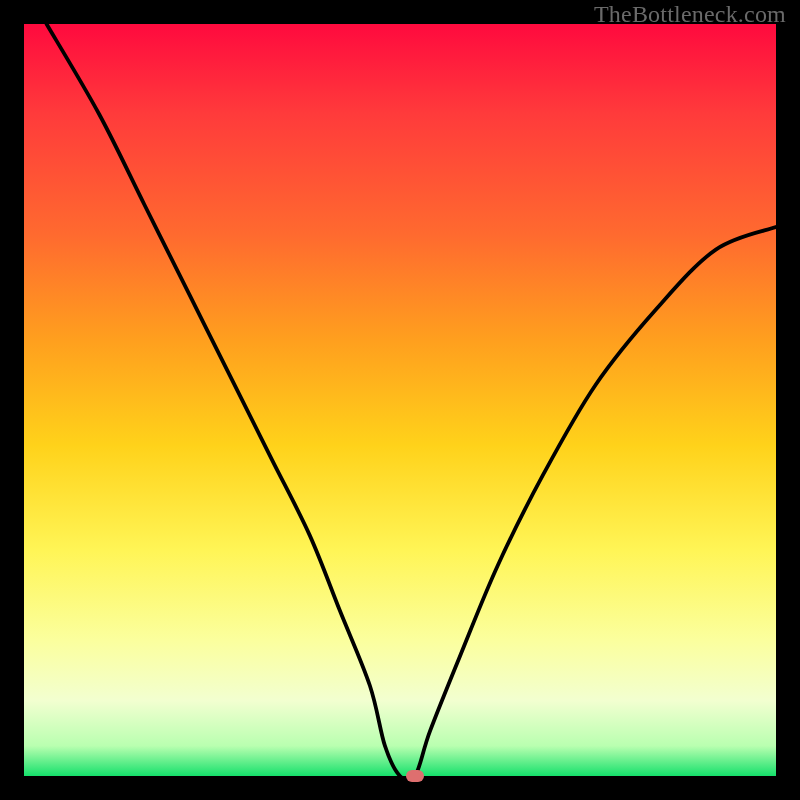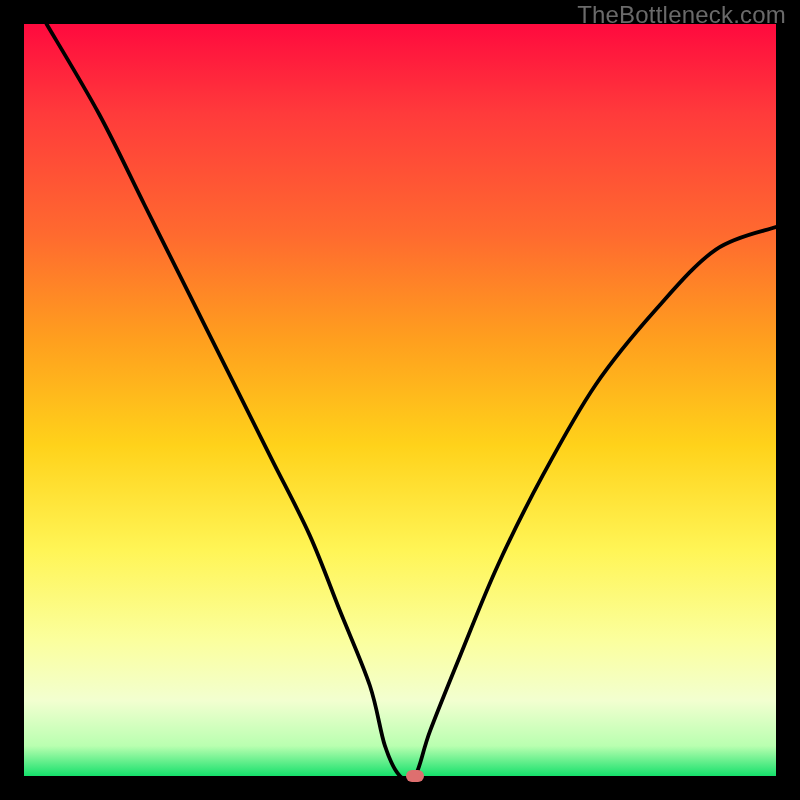--- a/index.html
+++ b/index.html
@@ -13,21 +13,21 @@
   .frame {
     position: relative;
     width: 800px;
     height: 800px;
     background: #000;
   }
   .watermark {
     position: absolute;
     top: 1px;
     right: 14px;
-    font-family: Liberation Sans, sans-serif;
+    font-family: Liberation Serif, serif;
     font-size: 24px;
     font-weight: 400;
     color: #6a6a6a;
     letter-spacing: 0.2px;
   }
   .plot {
     position: absolute;
     left: 24px;
     top: 24px;
     width: 752px;

